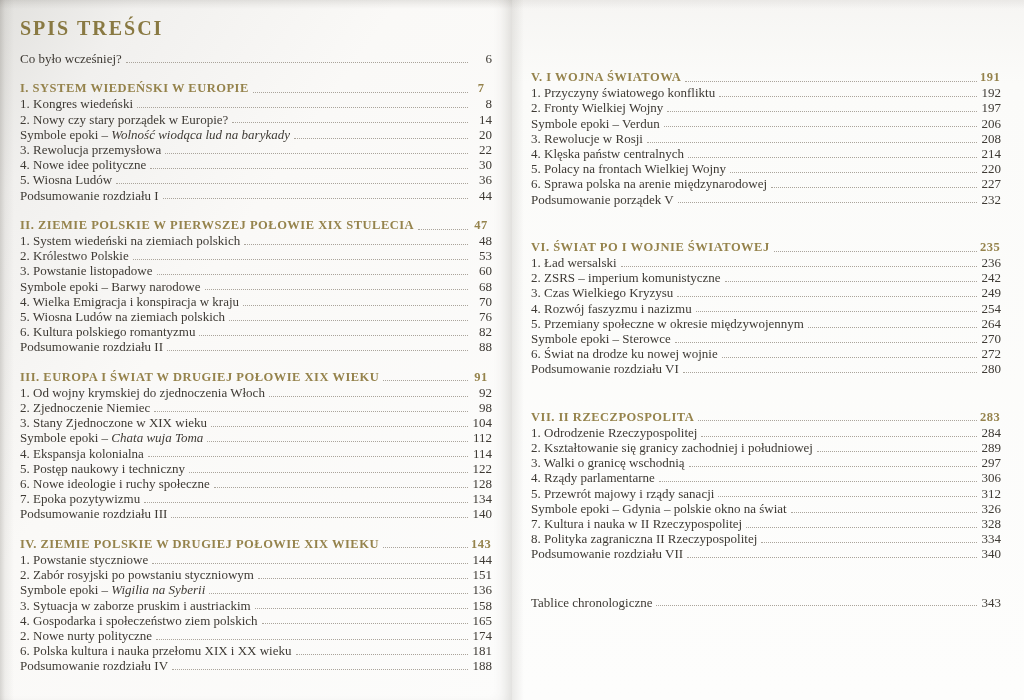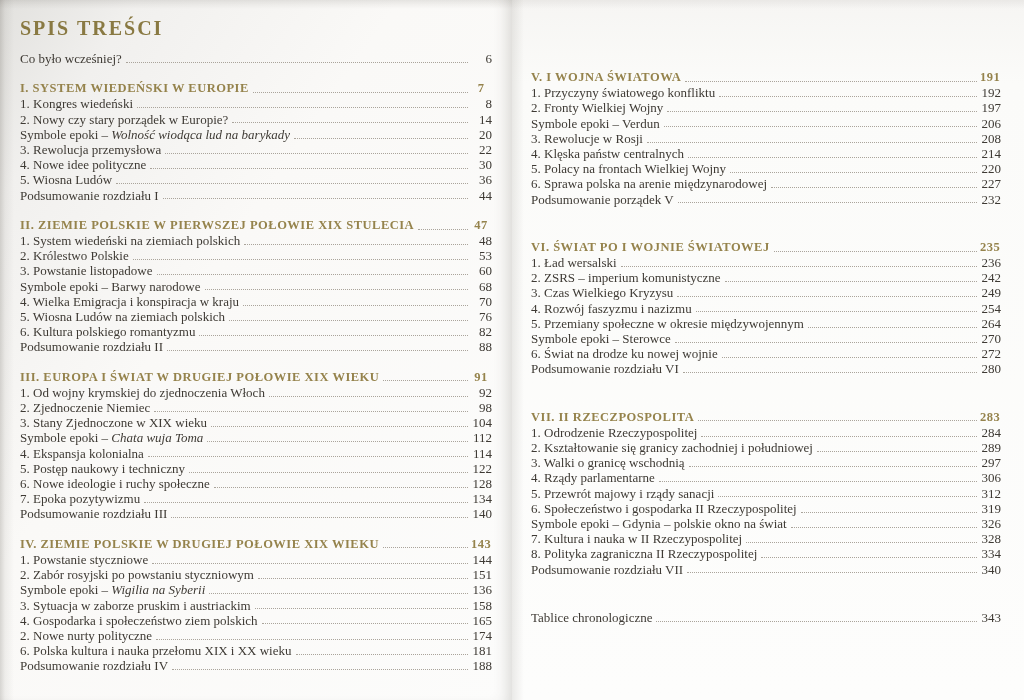--- a/index.html
+++ b/index.html
@@ -377,25 +377,20 @@
               <span class="lbl"><span>4. Rządy parlamentarne</span></span>
               <span class="leader"></span>
               <span class="pnum">306</span>
             </div>
             <div class="toc-row">
               <span class="lbl"><span>5. Przewrót majowy i rządy sanacji</span></span>
               <span class="leader"></span>
               <span class="pnum">312</span>
             </div>
             <div class="toc-row">
-              <span class="lbl"><span>6. Społeczeństwo i gospodarka II Rzeczypospolitej</span></span>
-              <span class="leader"></span>
-              <span class="pnum">319</span>
-            </div>
-            <div class="toc-row">
               <span class="lbl"><span>Symbole epoki – Gdynia – polskie okno na świat</span></span>
               <span class="leader"></span>
               <span class="pnum">326</span>
             </div>
             <div class="toc-row">
               <span class="lbl"><span>7. Kultura i nauka w II Rzeczypospolitej</span></span>
               <span class="leader"></span>
               <span class="pnum">328</span>
             </div>
             <div class="toc-row">

